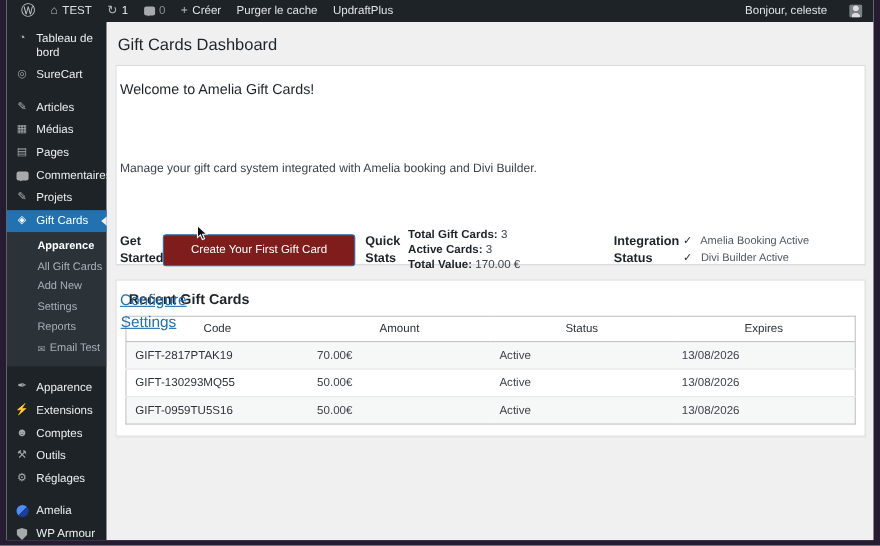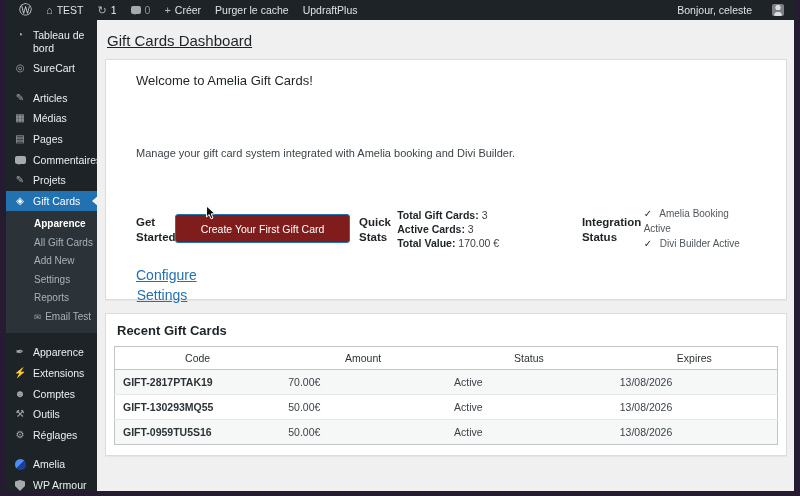--- a/index.html
+++ b/index.html
@@ -44,24 +44,24 @@
   .smi.current { color:#fff; font-weight:bold; }
   .smi .sic { font-size:8.5px; color:#9aa1a8; }
   .ic-wrap { width:12px; flex-shrink:0; display:flex; justify-content:center; padding-top:1px; }
   .bubble-ic { width:11px; height:8px; background:#a7aaad; border-radius:2px; position:relative; margin-top:1px; }
   .bubble-ic::after { content:""; position:absolute; left:2px; bottom:-3px; border:2px solid transparent; border-top:3px solid #a7aaad; }
   .amelia-ic { width:11px; height:11px; border-radius:50%; background:linear-gradient(135deg,#4a90f4 50%,#1c3f9e 50%); }
   .shield-ic { width:10px; height:11px; background:#a7aaad; clip-path:polygon(50% 0,100% 15%,100% 55%,50% 100%,0 55%,0 15%); }
 
   
   .content { flex:1; background:#f0f0f1; padding:7px 7px 0 8px; overflow:hidden; }
-  .page-title { font-size:15px; font-weight:400; color:#1d2327; margin:5px 0 10px 2px;text-decoration:underline; }
+  .page-title { font-size:15px; font-weight:400; color:#1d2327; margin:5px 0 10px 2px; }
 
   .panel { background:#fff; border:1px solid #dcdcde; box-shadow:0 1px 1px rgba(0,0,0,.04); }
-  .welcome { height:241px; padding:10px 30px 12px; position:relative; }
+  .welcome { height:182px; padding:10px 3px 12px; position:relative; }
   .welcome-h { font-size:13px; font-weight:500; color:#1d2327; margin:3px 0 0; }
   .welcome-desc { font-size:11px; color:#3c434a; margin:59px 0 0; }
 
   .cols { display:flex; align-items:center; margin-top:47px; }
   .colh { font-size:11.5px; font-weight:bold; color:#1d2327; margin:2px 0 0; line-height:1.3; }
   .colh.gs { width:39px; }
   .btn-wrap { position:relative; }
   .primary-btn { width:175px; height:29px; background:#7f1d1d; color:#fff; border:1px solid #2271b1; border-radius:3px;
     font-size:10.5px; font-family:inherit; cursor:pointer; }
   .cursor-svg { position:absolute; left:30px; top:-9px; pointer-events:none; }
@@ -73,21 +73,21 @@
   .checks .ck { color:#1d2327; margin-right:5px; font-size:10px; }
   .config-link { display:inline-block; margin:15px 0 0 0; width:52px; font-size:14px; color:#2271b1; text-decoration:underline; line-height:1.4; cursor:pointer;text-align:center; }
 
   .recent { margin-top:13px; padding:7px 8px 10px; }
   .recent-h { font-size:13px; font-weight:bold; color:#1d2327; margin:2px 0 8px 3px; }
   table.gift-table { width:100%; border-collapse:collapse; border:1px solid #c3c4c7; font-size:10.5px; background:#fff; }
   .gift-table th { text-align:center; font-weight:400; color:#2c3338; padding:5px 8px; border-bottom:1px solid #c3c4c7; width:25%; }
   .gift-table td { padding:6px 8px; color:#3c434a; border-bottom:1px solid #e7e8ea; }
   .gift-table tbody tr:nth-child(odd) td { background:#f6f7f7; }
   .gift-table tbody tr:last-child td { border-bottom:none; }
-  .gift-table td.code { font-weight:700; color:#2c3338; }
+  .gift-table td.code { font-weight:400; color:#2c3338; }
 </style>
 </head>
 <body>
 
 <div class="viewport">
 
   <div class="adminbar">
     <div class="ab-item">
       <span class="wp-logo">Ⓦ</span>
     </div>

